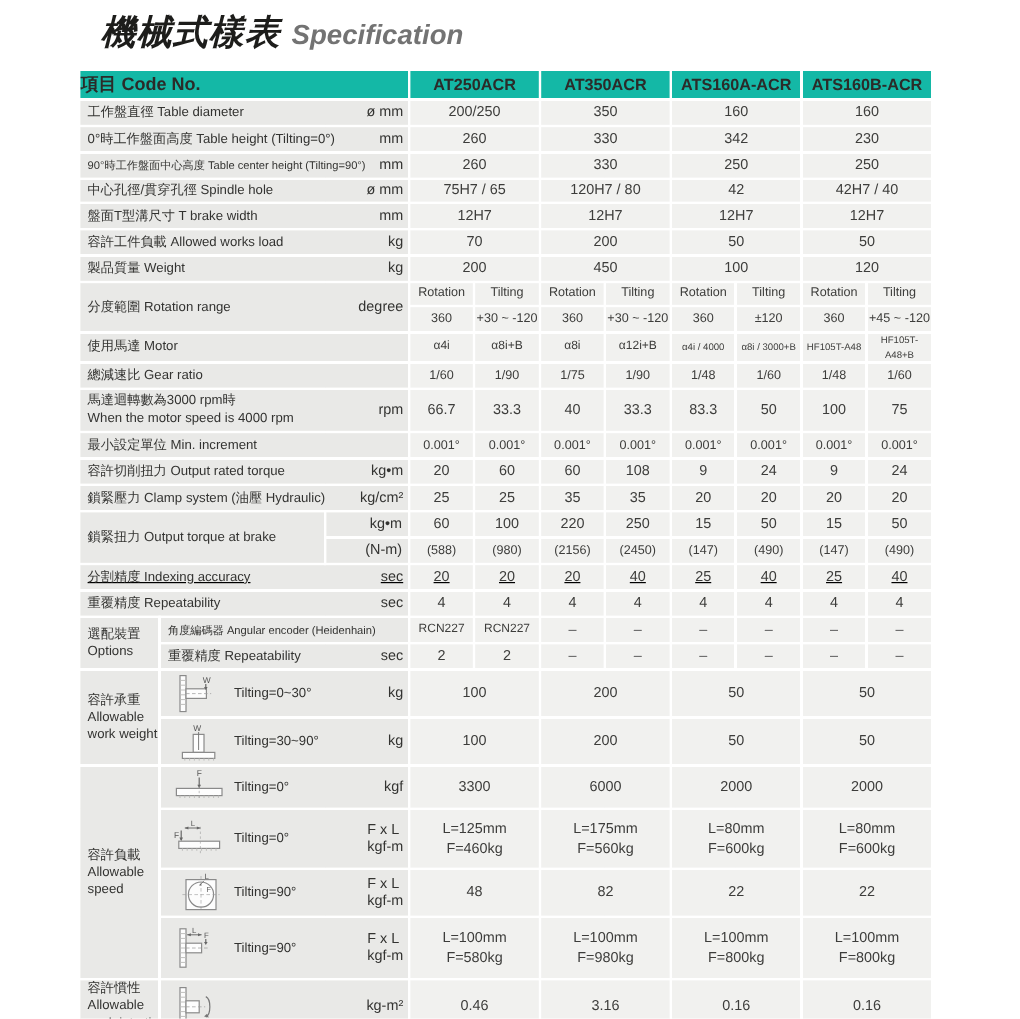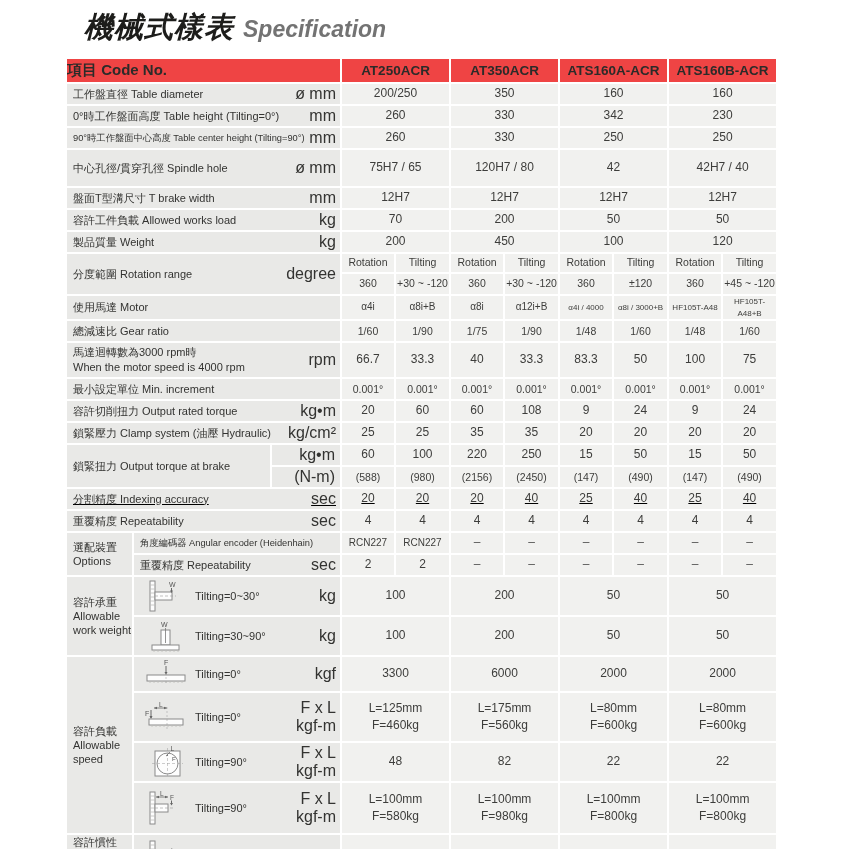--- a/index.html
+++ b/index.html
@@ -10,29 +10,29 @@
   .page-title{margin:0;font-style:italic;font-weight:bold;font-size:29px;color:#1d1d1b;letter-spacing:1px;white-space:nowrap;}
   .title-en{color:#737373;font-size:23px;margin-left:9px;letter-spacing:0;}
   .note{font-size:15px;font-weight:bold;color:#231815;padding-bottom:5px;white-space:nowrap;}
   .note span{display:inline-block;}
   .note .note-en{margin-left:16px;}
 
   .table-wrap{position:absolute;left:65px;top:57px;width:713px;}
   table.spec{width:713px;border-collapse:collapse;table-layout:fixed;}
   .spec td{border:2px solid #fff;vertical-align:middle;padding:0;overflow:hidden;}
 
-  .hd{background:#ef4444;font-weight:bold;color:#2b2b29;text-align:center;font-size:13.5px;}
+  .hd{background:#14b8a6;font-weight:bold;color:#2b2b29;text-align:center;font-size:13.5px;}
   .hd-item{text-align:left;padding-left:10px;font-size:15px;}
 
   .lc{background:#e9e9e7;}
   .lw{display:flex;align-items:center;padding:0 4px 0 6px;min-height:100%;}
   .lt{flex:1 1 auto;font-size:11px;color:#333331;line-height:1.35;}
   .lt div{white-space:nowrap;}
   .lsm .lt{font-size:9.3px;}
-  .ut{margin-left:auto;font-size:16px;color:#333331;line-height:1.15;text-align:right;white-space:nowrap;padding-left:3px;}
+  .ut{margin-left:auto;font-size:12px;color:#333331;line-height:1.15;white-space:nowrap;padding-left:3px;}
   .uc .lw{justify-content:flex-end;padding-right:5px;}
   .grp .lt{font-size:11px;line-height:1.3;}
   .sub .lt{padding-left:3px;}
   .ic{flex:0 0 52px;display:flex;justify-content:center;align-items:center;}
 
   .dc{background:#f1f1ef;text-align:center;font-size:12px;color:#3d3d3b;line-height:1.45;}
   .dc.sh{font-size:10.5px;}
   .dc.sm{font-size:10px;}
   .dc.xs{font-size:8px;}
   .dc.dash{color:#555;}
@@ -137,21 +137,21 @@
             <td class="dc " colspan="2">
               <div>330</div>
             </td>
             <td class="dc " colspan="2">
               <div>250</div>
             </td>
             <td class="dc " colspan="2">
               <div>250</div>
             </td>
           </tr>
-          <tr style="height: 38px;">
+          <tr style="height: 20px;">
             <td class="lc lbl" colspan="3">
               <div class="lw">
                 <div class="lt">
                   <div>中心孔徑/貫穿孔徑 Spindle hole</div>
                 </div>
                 <div class="ut">
                   <div>ø mm</div>
                 </div>
               </div>
             </td>

